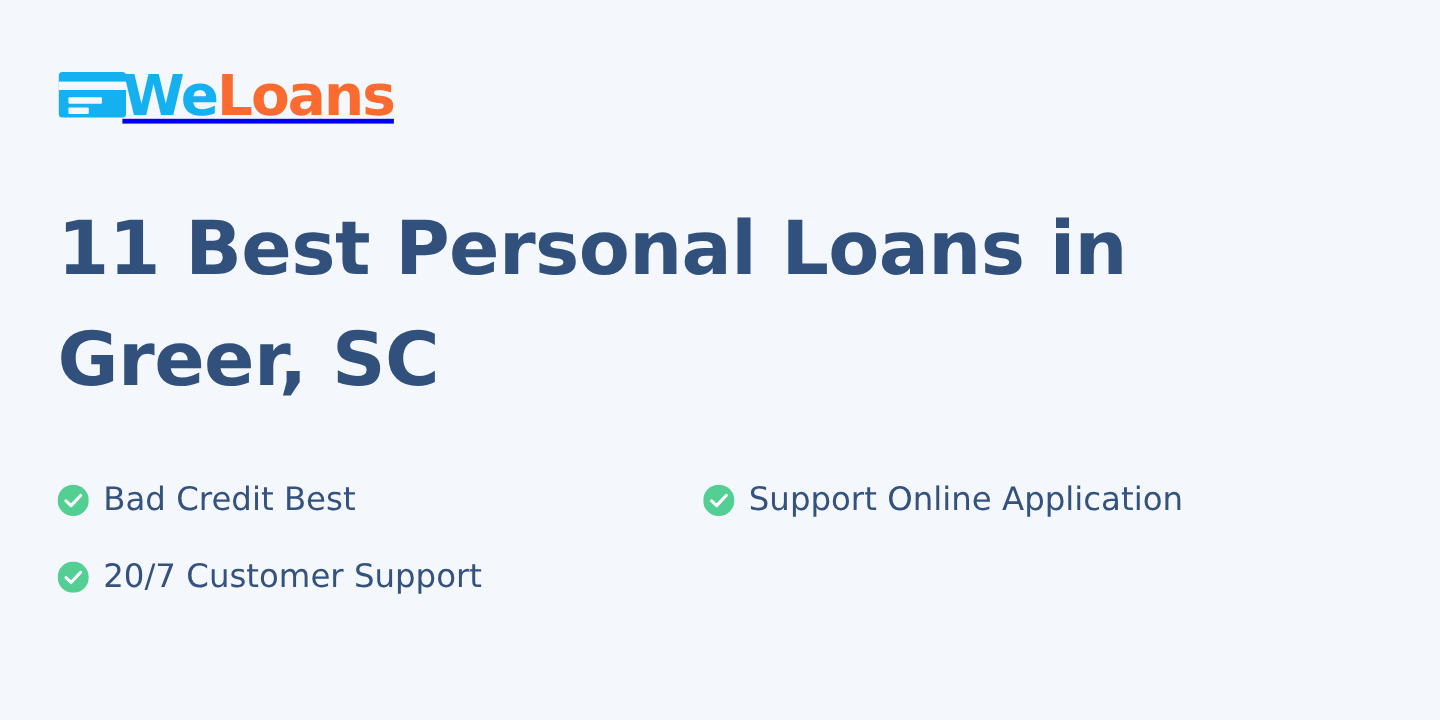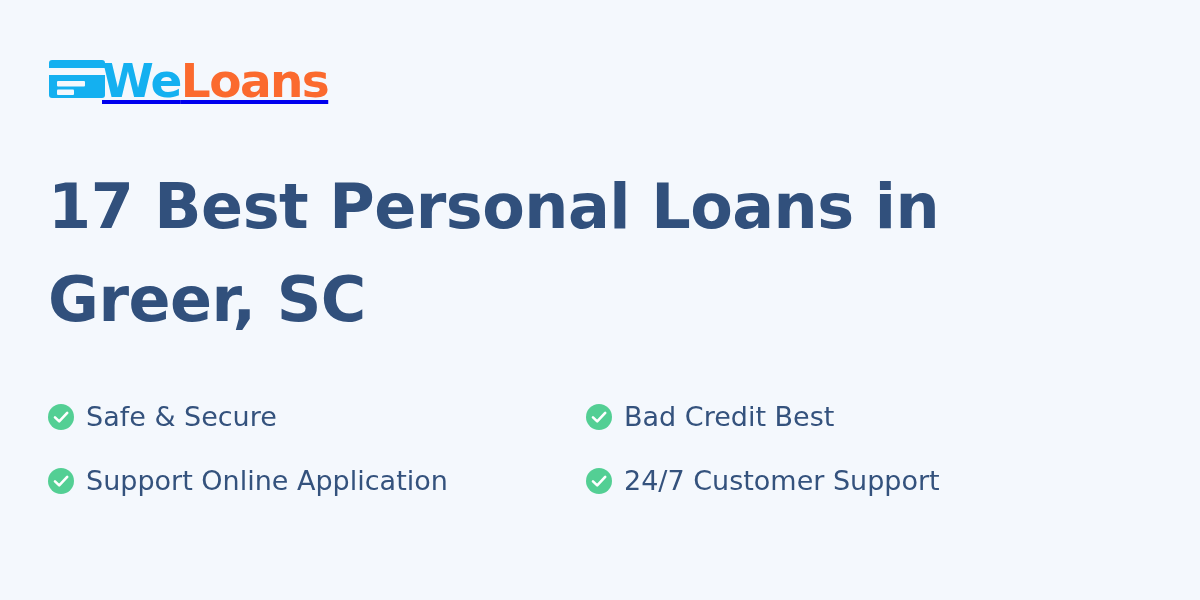--- a/index.html
+++ b/index.html
@@ -111,33 +111,24 @@
         <rect x="1" y="11" width="56" height="7" fill="#f4f8fd"></rect>
         <rect x="9" y="24" width="28" height="5.5" rx="1" ry="1" fill="#f4f8fd"></rect>
         <rect x="9" y="32.5" width="17" height="5.5" rx="1" ry="1" fill="#f4f8fd"></rect>
       </svg>
     </span>
     <span class="brand-wordmark">
       <span class="brand-we">We</span><span class="brand-loans">Loans</span>
     </span>
   </a>
 
-  <h1 class="headline">17 Best Personal Loans in Greer, SC</h1>
+  <h1 class="headline">11 Best Personal Loans in Greer, SC</h1>
 
   <div class="features">
 
-    <div class="feature">
-      <span>
-        <svg class="check-icon" viewBox="0 0 26 26" xmlns="http://www.w3.org/2000/svg" aria-hidden="true">
-          <circle cx="13" cy="13" r="13" fill="#53cf94"></circle>
-          <path d="M7 13.4 L11.2 17.4 L19.2 8.9" fill="none" stroke="#ffffff" stroke-width="2.6" stroke-linecap="round" stroke-linejoin="round"></path>
-        </svg>
-      </span>
-      <span class="feature-label">Safe &amp; Secure</span>
-    </div>
 
     <div class="feature">
       <span>
         <svg class="check-icon" viewBox="0 0 26 26" xmlns="http://www.w3.org/2000/svg" aria-hidden="true">
           <circle cx="13" cy="13" r="13" fill="#53cf94"></circle>
           <path d="M7 13.4 L11.2 17.4 L19.2 8.9" fill="none" stroke="#ffffff" stroke-width="2.6" stroke-linecap="round" stroke-linejoin="round"></path>
         </svg>
       </span>
       <span class="feature-label">Bad Credit Best</span>
     </div>
@@ -152,17 +143,17 @@
       <span class="feature-label">Support Online Application</span>
     </div>
 
     <div class="feature">
       <span>
         <svg class="check-icon" viewBox="0 0 26 26" xmlns="http://www.w3.org/2000/svg" aria-hidden="true">
           <circle cx="13" cy="13" r="13" fill="#53cf94"></circle>
           <path d="M7 13.4 L11.2 17.4 L19.2 8.9" fill="none" stroke="#ffffff" stroke-width="2.6" stroke-linecap="round" stroke-linejoin="round"></path>
         </svg>
       </span>
-      <span class="feature-label">24/7 Customer Support</span>
+      <span class="feature-label">20/7 Customer Support</span>
     </div>
 
   </div>
 </div>
 
 </body></html>

